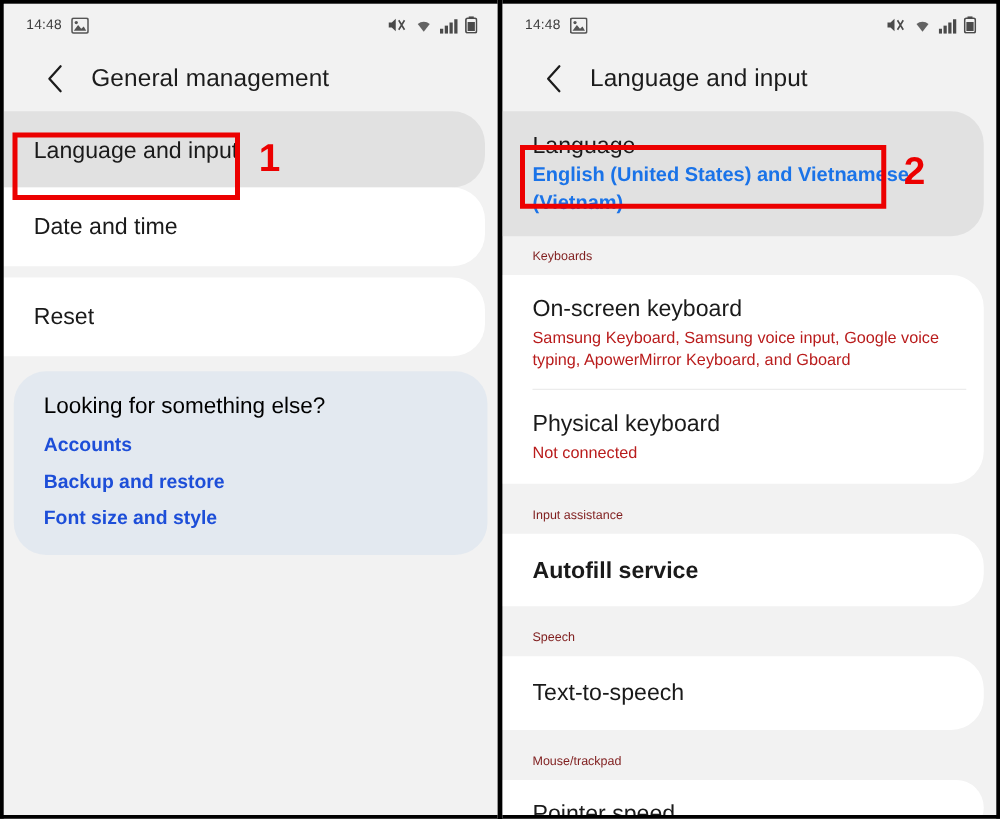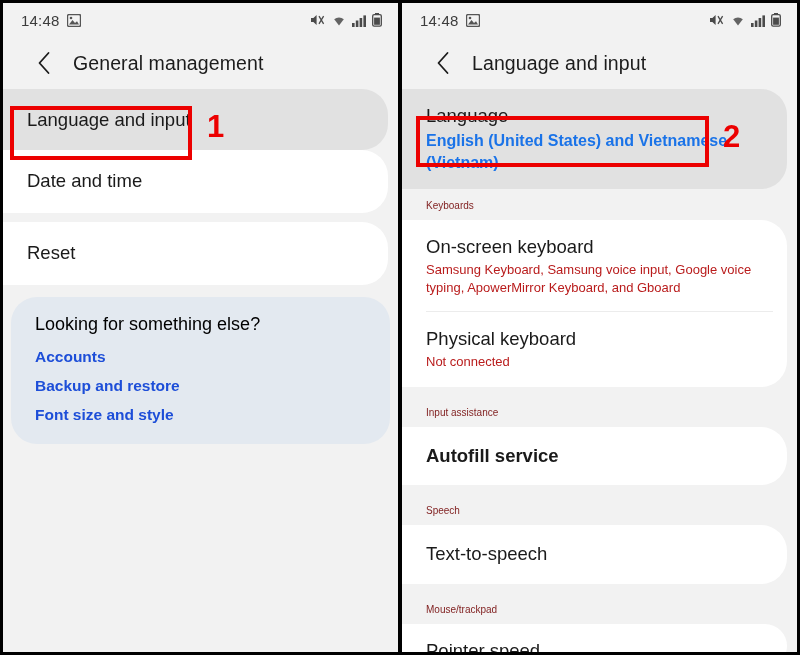--- a/index.html
+++ b/index.html
@@ -46,21 +46,21 @@
     align-items: center;
     justify-content: space-between;
     padding: 0 16px 0 18px;
   }
   .status-left {
     display: flex;
     align-items: center;
     gap: 7px;
   }
   .status-time {
-    font-size: 15px;
+    font-size: 11px;
     color: #3c3c3c;
     letter-spacing: 0.2px;
   }
   .status-right {
     display: flex;
     align-items: center;
     gap: 5px;
   }
   .sicon { display: block; }
 

